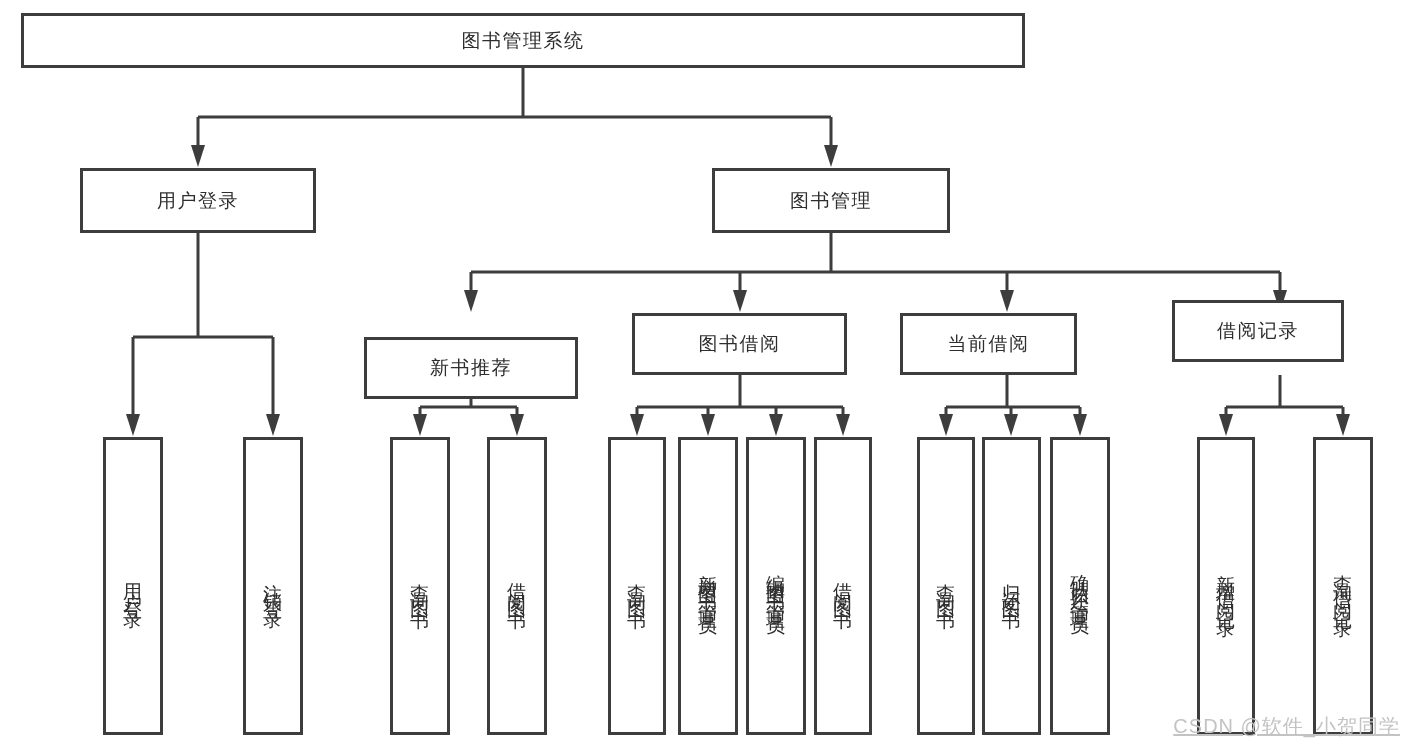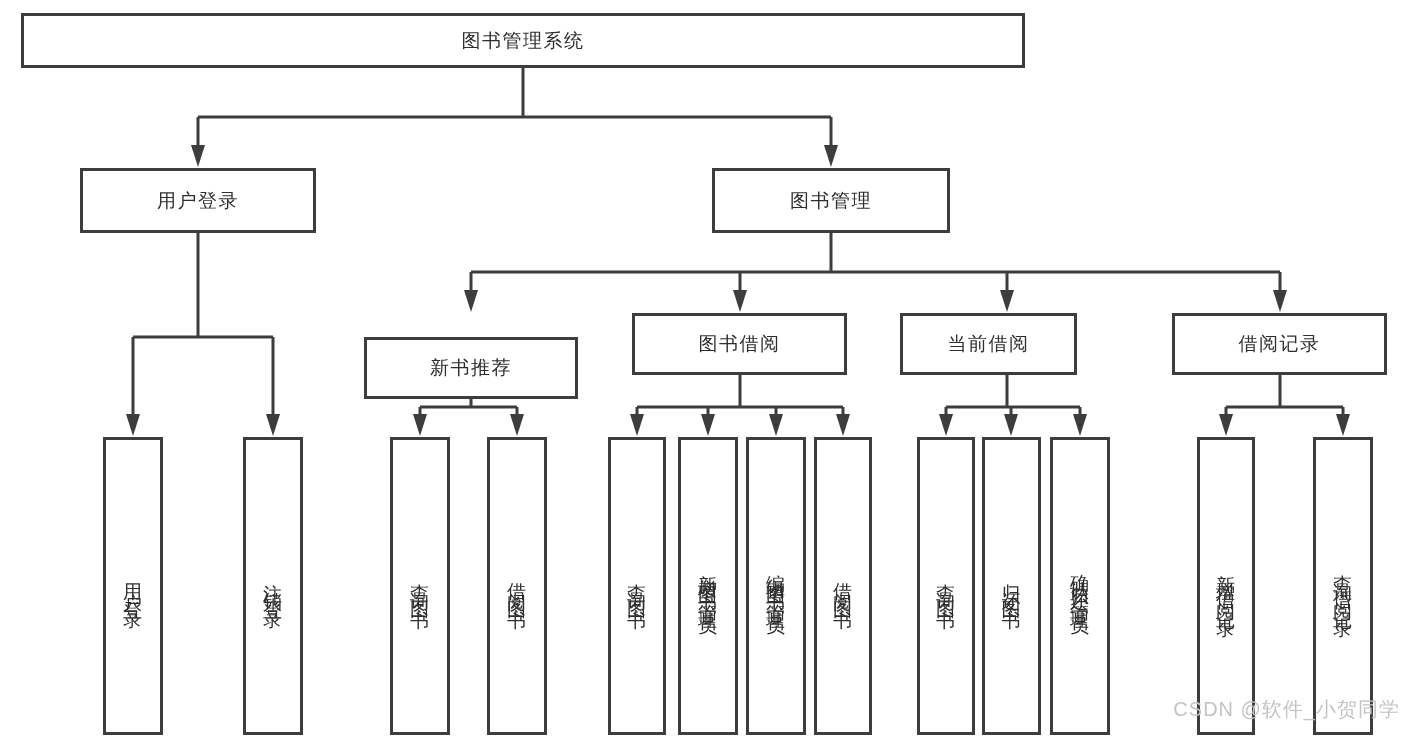--- a/index.html
+++ b/index.html
@@ -38,26 +38,27 @@
   }
   svg.connectors{
     position:absolute;
     left:0;top:0;
     z-index:1;
     pointer-events:none;
   }
   .watermark{
     position:absolute;
     right:5px;
-    bottom:24px;
+    bottom:7px;
     font-size:20px;
     color:#c3c3c3;
     letter-spacing:1px;
     z-index:5;
     white-space:nowrap;
+    text-decoration:underline;
   }
 </style>
 </head>
 <body>
 
 <div class="stage">
 
   <svg class="connectors" width="1405" height="747" viewBox="0 0 1405 747">
     <g stroke="#3d3d3d" stroke-width="3" fill="none">
 
@@ -114,21 +115,21 @@
 
   <div class="box h" style="left:364px;top:313px;width:214px;height:62px;margin-top:24px;">
     <span>新书推荐</span>
   </div>
   <div class="box h" style="left:632px;top:313px;width:215px;height:62px;">
     <span>图书借阅</span>
   </div>
   <div class="box h" style="left:900px;top:313px;width:177px;height:62px;">
     <span>当前借阅</span>
   </div>
-  <div class="box h" style="left:1172px;top:313px;width:215px;height:62px;">
+  <div class="box h" style="left:1172px;top:300px;width:172px;height:62px;">
     <span>借阅记录</span>
   </div>
 
   <div class="box v" style="left:103px;top:437px;width:60px;height:298px;">
     <span>用户登录</span>
   </div>
   <div class="box v" style="left:243px;top:437px;width:60px;height:298px;">
     <span>注销登录</span>
   </div>
 

